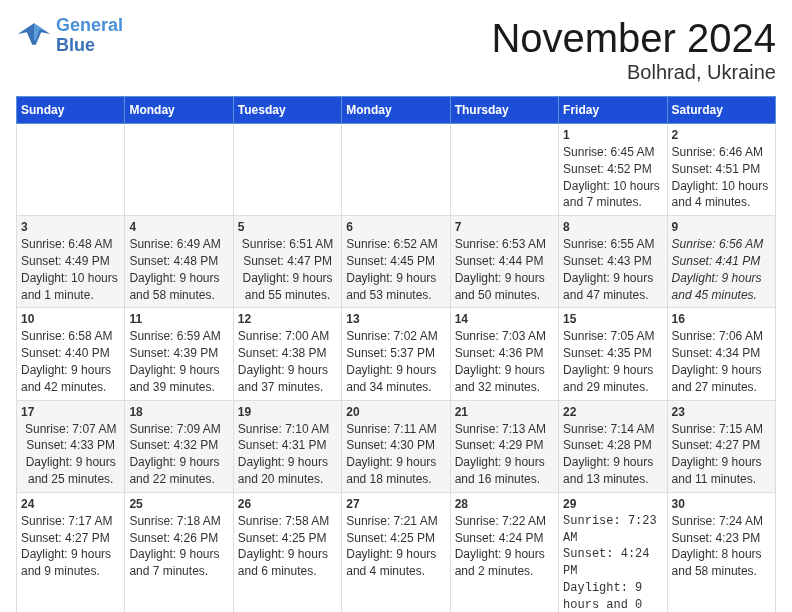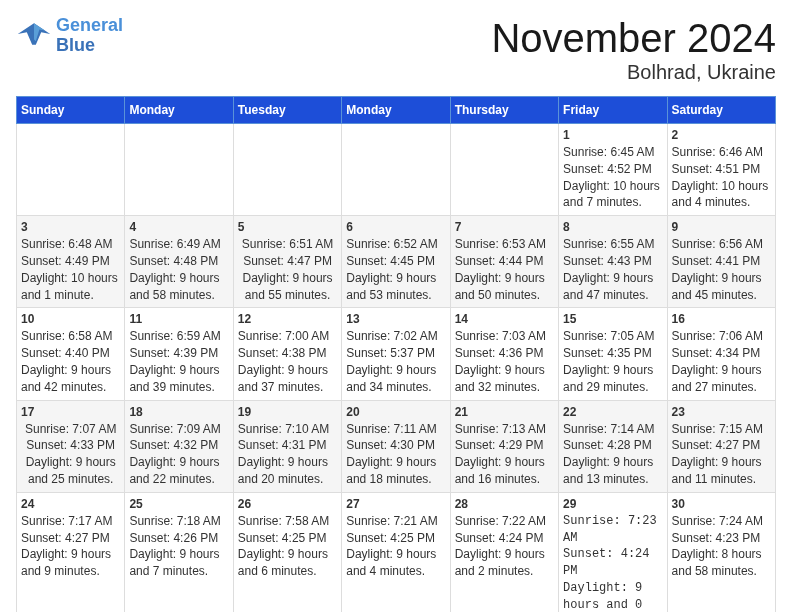--- a/index.html
+++ b/index.html
@@ -166,21 +166,21 @@
 Daylight: 9 hours and 50 minutes.</div>
         </td>
         <td>
           <span class="day-number">8</span>
           <div class="day-info" style="white-space: pre-line;">Sunrise: 6:55 AM
 Sunset: 4:43 PM
 Daylight: 9 hours and 47 minutes.</div>
         </td>
         <td>
           <span class="day-number">9</span>
-          <div class="day-info" style="white-space: pre-line;">Sunrise: 6:56 AM
+          <div class="day-info" style="white-space: pre-line; font-style: italic;">Sunrise: 6:56 AM
 Sunset: 4:41 PM
 Daylight: 9 hours and 45 minutes.</div>
         </td>
       </tr>
       <tr>
         <td>
           <span class="day-number">10</span>
           <div class="day-info" style="white-space: pre-line;">Sunrise: 6:58 AM
 Sunset: 4:40 PM
 Daylight: 9 hours and 42 minutes.</div>

